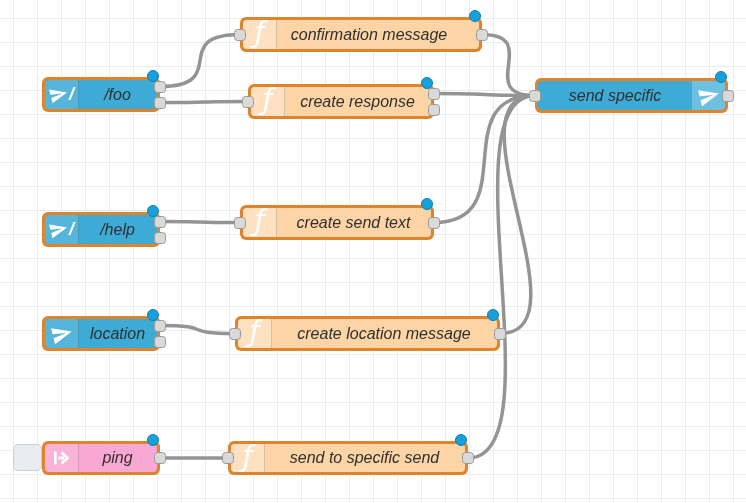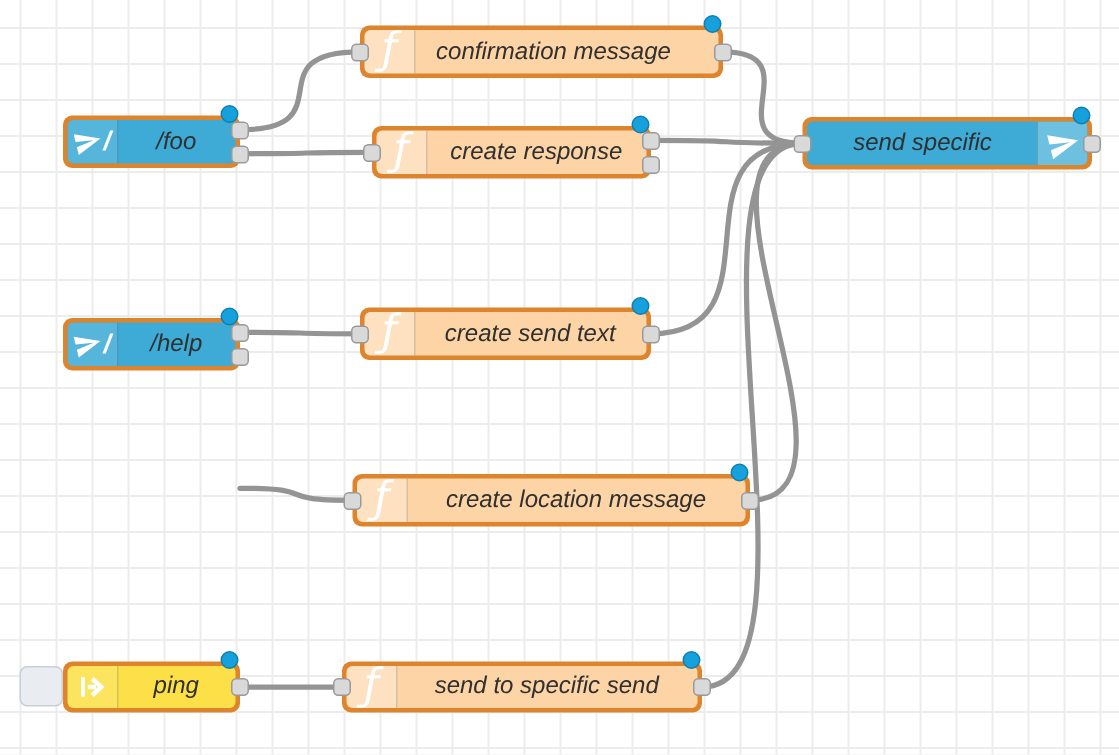--- a/index.html
+++ b/index.html
@@ -73,23 +73,38 @@
             </svg>
             <span class="slash-glyph">/</span>
           </span>
         </div>
         <div class="node-label" style="left: 33px; right: 0px;">/help</div>
       </div>
       <div class="port" style="left: 112px; top: 3.5px;"></div>
       <div class="port" style="left: 112px; top: 19.5px;"></div>
       <div class="changed-dot" style="left: 105px; top: -7px;"></div>
     </div>
+    <div class="node" style="left: 42px; top: 316px; width: 118px; height: 35px;">
+      <div class="node-body" style="background: rgb(61, 171, 214);">
+        <div class="icon-area left" style="background: rgba(255, 255, 255, 0.13);">
+          <span style="display: flex; align-items: center;">
+            <svg viewBox="0 0 24 24" width="22" height="22">
+              <path d="M2 21 L23 12 L2 3 L2 9.8 L17 12 L2 14.2 Z" fill="#fff" transform="rotate(-14 12 12)"></path>
+            </svg>
+          </span>
+        </div>
+        <div class="node-label" style="left: 33px; right: 0px;">location</div>
+      </div>
+      <div class="port" style="left: 112px; top: 3.5px;"></div>
+      <div class="port" style="left: 112px; top: 19.5px;"></div>
+      <div class="changed-dot" style="left: 105px; top: -7px;"></div>
+    </div>
     <div class="node" style="left: 42px; top: 441px; width: 118px; height: 34px;">
       <div class="inject-button" style="left: -29px; top: 3px; height: 27px;"></div>
-      <div class="node-body" style="background: #fde047;">
+      <div class="node-body" style="background: #f9a8d4;">
         <div class="icon-area left" style="background: rgba(255, 255, 255, 0.13);">
           <span style="display: flex; align-items: center;">
             <svg viewBox="0 0 20 20" width="20" height="20">
               <rect x="2" y="3.5" width="2.6" height="13" fill="#fff"></rect>
               <path d="M6.5 10 H12" stroke="#fff" stroke-width="3" fill="none"></path>
               <path d="M9.5 4.5 L15.5 10 L9.5 15.5" stroke="#fff" stroke-width="3" fill="none"></path>
             </svg>
           </span>
         </div>
         <div class="node-label" style="left: 33px; right: 0px;">ping</div>

